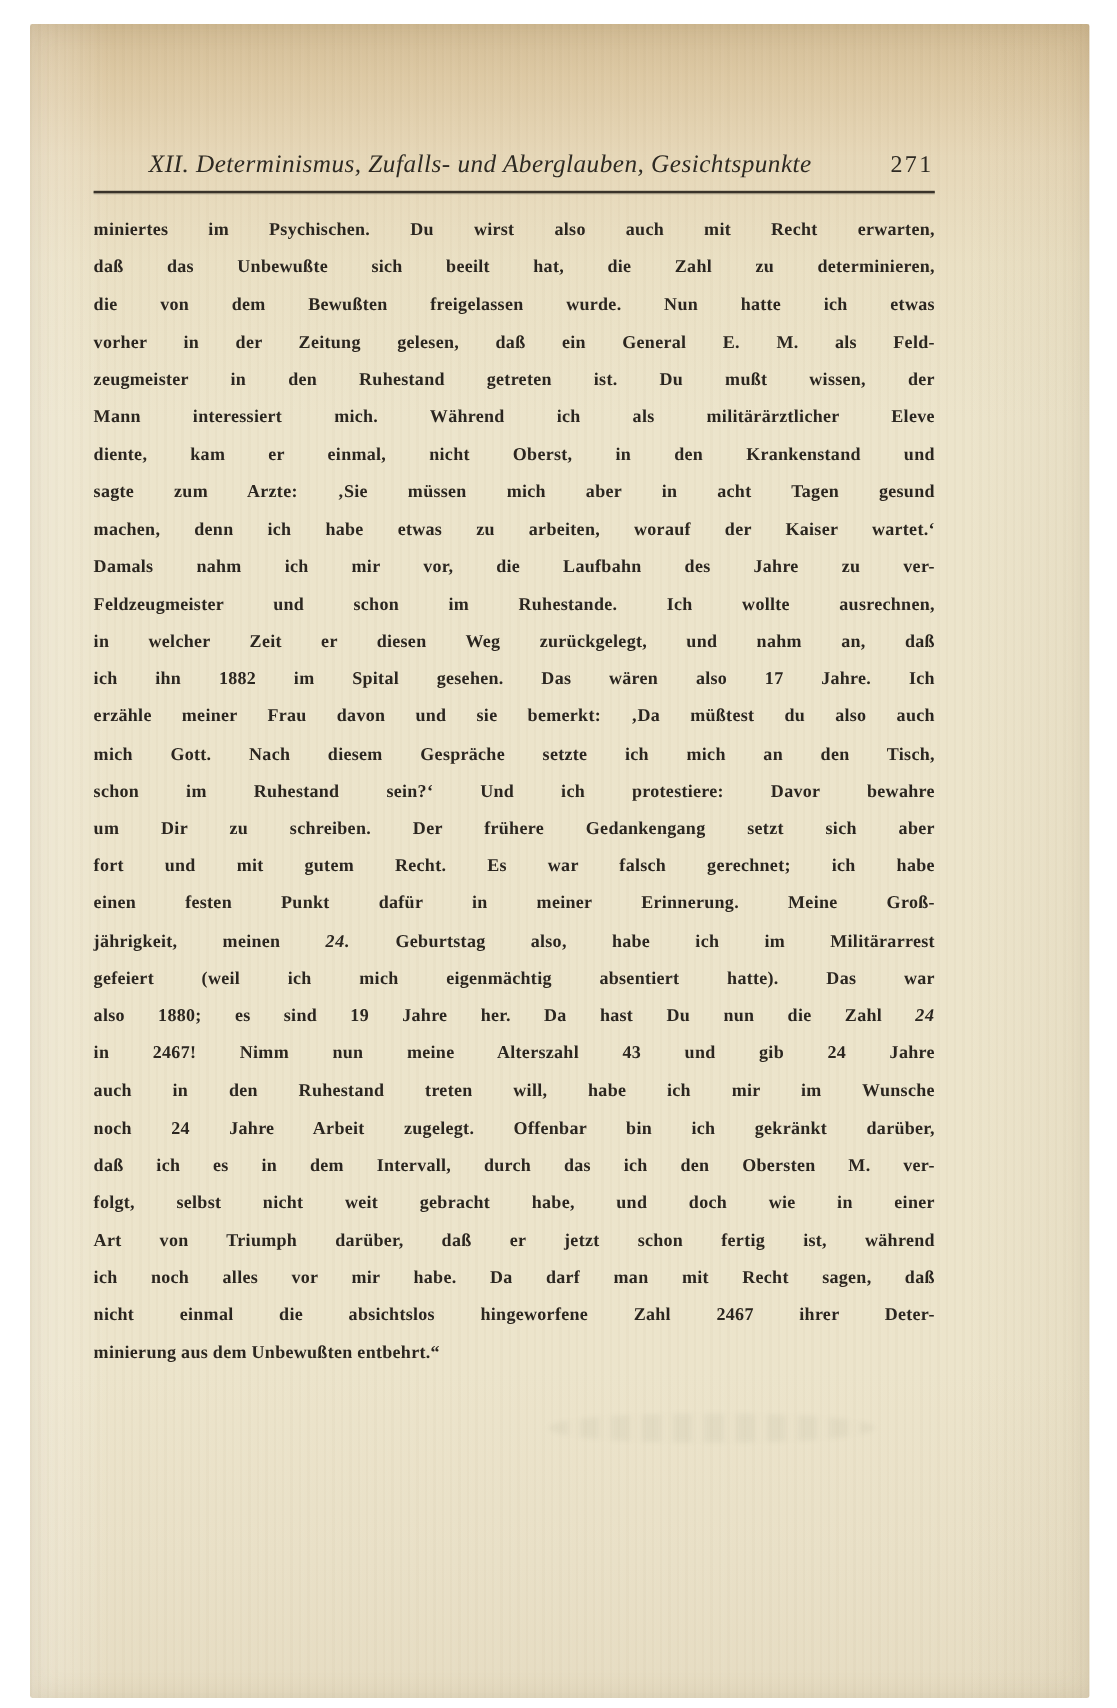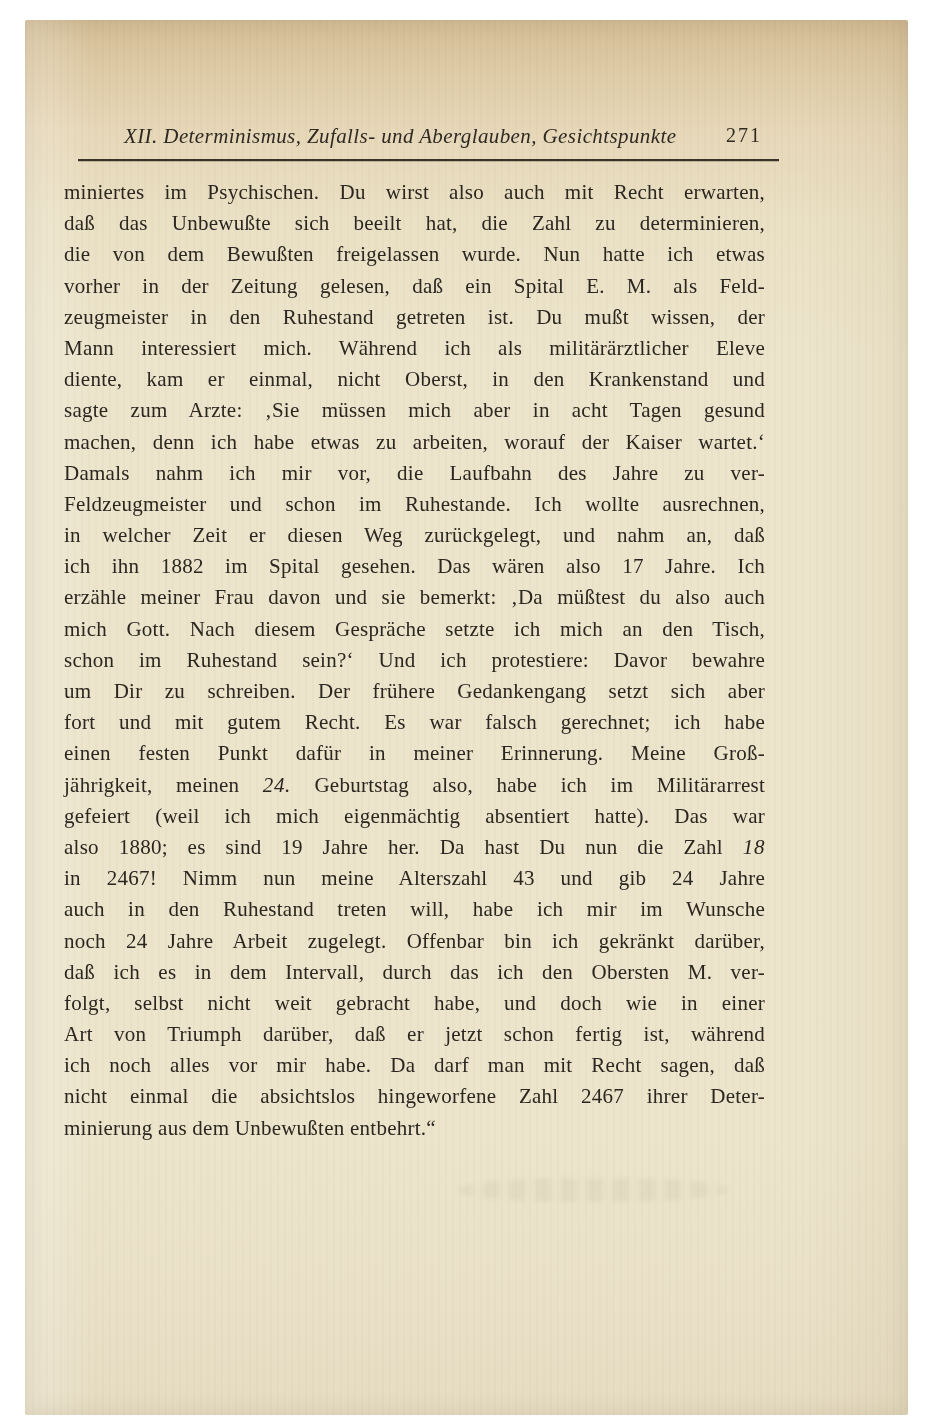--- a/index.html
+++ b/index.html
@@ -32,51 +32,51 @@
       rgba(120, 98, 58, 0.028) 0px, rgba(120, 98, 58, 0.028) 2px,
       rgba(255, 255, 255, 0.018) 2px, rgba(255, 255, 255, 0.018) 4px,
       transparent 4px, transparent 7px);
     pointer-events: none;
   }
   .running-head {
     position: absolute;
     left: 53px; top: 104px;
     width: 700px;
     display: flex;
-    align-items: flex-start;
+    align-items: flex-end;
     color: #2e2a23;
   }
   .running-head .title {
     font-style: italic;
     font-size: 21px;
     letter-spacing: 0.4px;
     margin-left: 46px;
     white-space: nowrap;
   }
   .running-head .pagenum {
     font-size: 20px;
     letter-spacing: 2px;
     margin-left: auto;
-    margin-right: 16px;
   }
   .head-rule {
     position: absolute;
     left: 53px; top: 139px;
     width: 701px; height: 2px;
     background: #39332a;
     box-shadow: 0 1px 0 rgba(57, 51, 42, 0.25);
   }
   .body-text {
     position: absolute;
-    left: 39px; top: 157px;
+    left: 53px; top: 157px;
     width: 701px;
-    font-size: 21px;
+    font-size: 15px;
     line-height: 31.2px;
     letter-spacing: 0.25px;
     color: #2b2620;
+    font-weight: bold;
   }
   .body-text .line {
     text-align: justify;
     text-align-last: justify;
     height: 31.2px;
     overflow: visible;
     white-space: normal;
   }
   .body-text .line.last {
     text-align-last: left;
@@ -108,39 +108,39 @@
       <span class="title">XII. Determinismus, Zufalls- und Aberglauben, Gesichtspunkte</span>
       <span class="pagenum">271</span>
     </div>
 
     <div class="head-rule"></div>
 
     <div class="body-text">
         <div class="line">miniertes im Psychischen. Du wirst also auch mit Recht erwarten,</div>
         <div class="line">daß das Unbewußte sich beeilt hat, die Zahl zu determinieren,</div>
         <div class="line">die von dem Bewußten freigelassen wurde. Nun hatte ich etwas</div>
-        <div class="line">vorher in der Zeitung gelesen, daß ein Spital E. M. als Feld-</div>
+        <div class="line">vorher in der Zeitung gelesen, daß ein General E. M. als Feld-</div>
         <div class="line">zeugmeister in den Ruhestand getreten ist. Du mußt wissen, der</div>
         <div class="line">Mann interessiert mich. Während ich als militärärztlicher Eleve</div>
         <div class="line">diente, kam er einmal, nicht Oberst, in den Krankenstand und</div>
         <div class="line">sagte zum Arzte: ‚Sie müssen mich aber in acht Tagen gesund</div>
         <div class="line">machen, denn ich habe etwas zu arbeiten, worauf der Kaiser wartet.‘</div>
         <div class="line">Damals nahm ich mir vor, die Laufbahn des Jahre zu ver-</div>
         <div class="line">Feldzeugmeister und schon im Ruhestande. Ich wollte ausrechnen,</div>
         <div class="line">in welcher Zeit er diesen Weg zurückgelegt, und nahm an, daß</div>
         <div class="line">ich ihn 1882 im Spital gesehen. Das wären also 17 Jahre. Ich</div>
         <div class="line">erzähle meiner Frau davon und sie bemerkt: ‚Da müßtest du also auch</div>
         <div class="line">mich Gott. Nach diesem Gespräche setzte ich mich an den Tisch,</div>
         <div class="line">schon im Ruhestand sein?‘ Und ich protestiere: Davor bewahre</div>
         <div class="line">um Dir zu schreiben. Der frühere Gedankengang setzt sich aber</div>
         <div class="line">fort und mit gutem Recht. Es war falsch gerechnet; ich habe</div>
         <div class="line">einen festen Punkt dafür in meiner Erinnerung. Meine Groß-</div>
         <div class="line">jährigkeit, meinen <span class="it">24.</span> Geburtstag also, habe ich im Militärarrest</div>
         <div class="line">gefeiert (weil ich mich eigenmächtig absentiert hatte). Das war</div>
-        <div class="line">also 1880; es sind 19 Jahre her. Da hast Du nun die Zahl <span class="it">18</span></div>
+        <div class="line">also 1880; es sind 19 Jahre her. Da hast Du nun die Zahl <span class="it">24</span></div>
         <div class="line">in 2467! Nimm nun meine Alterszahl 43 und gib 24 Jahre</div>
         <div class="line">auch in den Ruhestand treten will, habe ich mir im Wunsche</div>
         <div class="line">noch 24 Jahre Arbeit zugelegt. Offenbar bin ich gekränkt darüber,</div>
         <div class="line">daß ich es in dem Intervall, durch das ich den Obersten M. ver-</div>
         <div class="line">folgt, selbst nicht weit gebracht habe, und doch wie in einer</div>
         <div class="line">Art von Triumph darüber, daß er jetzt schon fertig ist, während</div>
         <div class="line">ich noch alles vor mir habe. Da darf man mit Recht sagen, daß</div>
         <div class="line">nicht einmal die absichtslos hingeworfene Zahl 2467 ihrer Deter-</div>
         <div class="line last">minierung aus dem Unbewußten entbehrt.“</div>
       </div>

